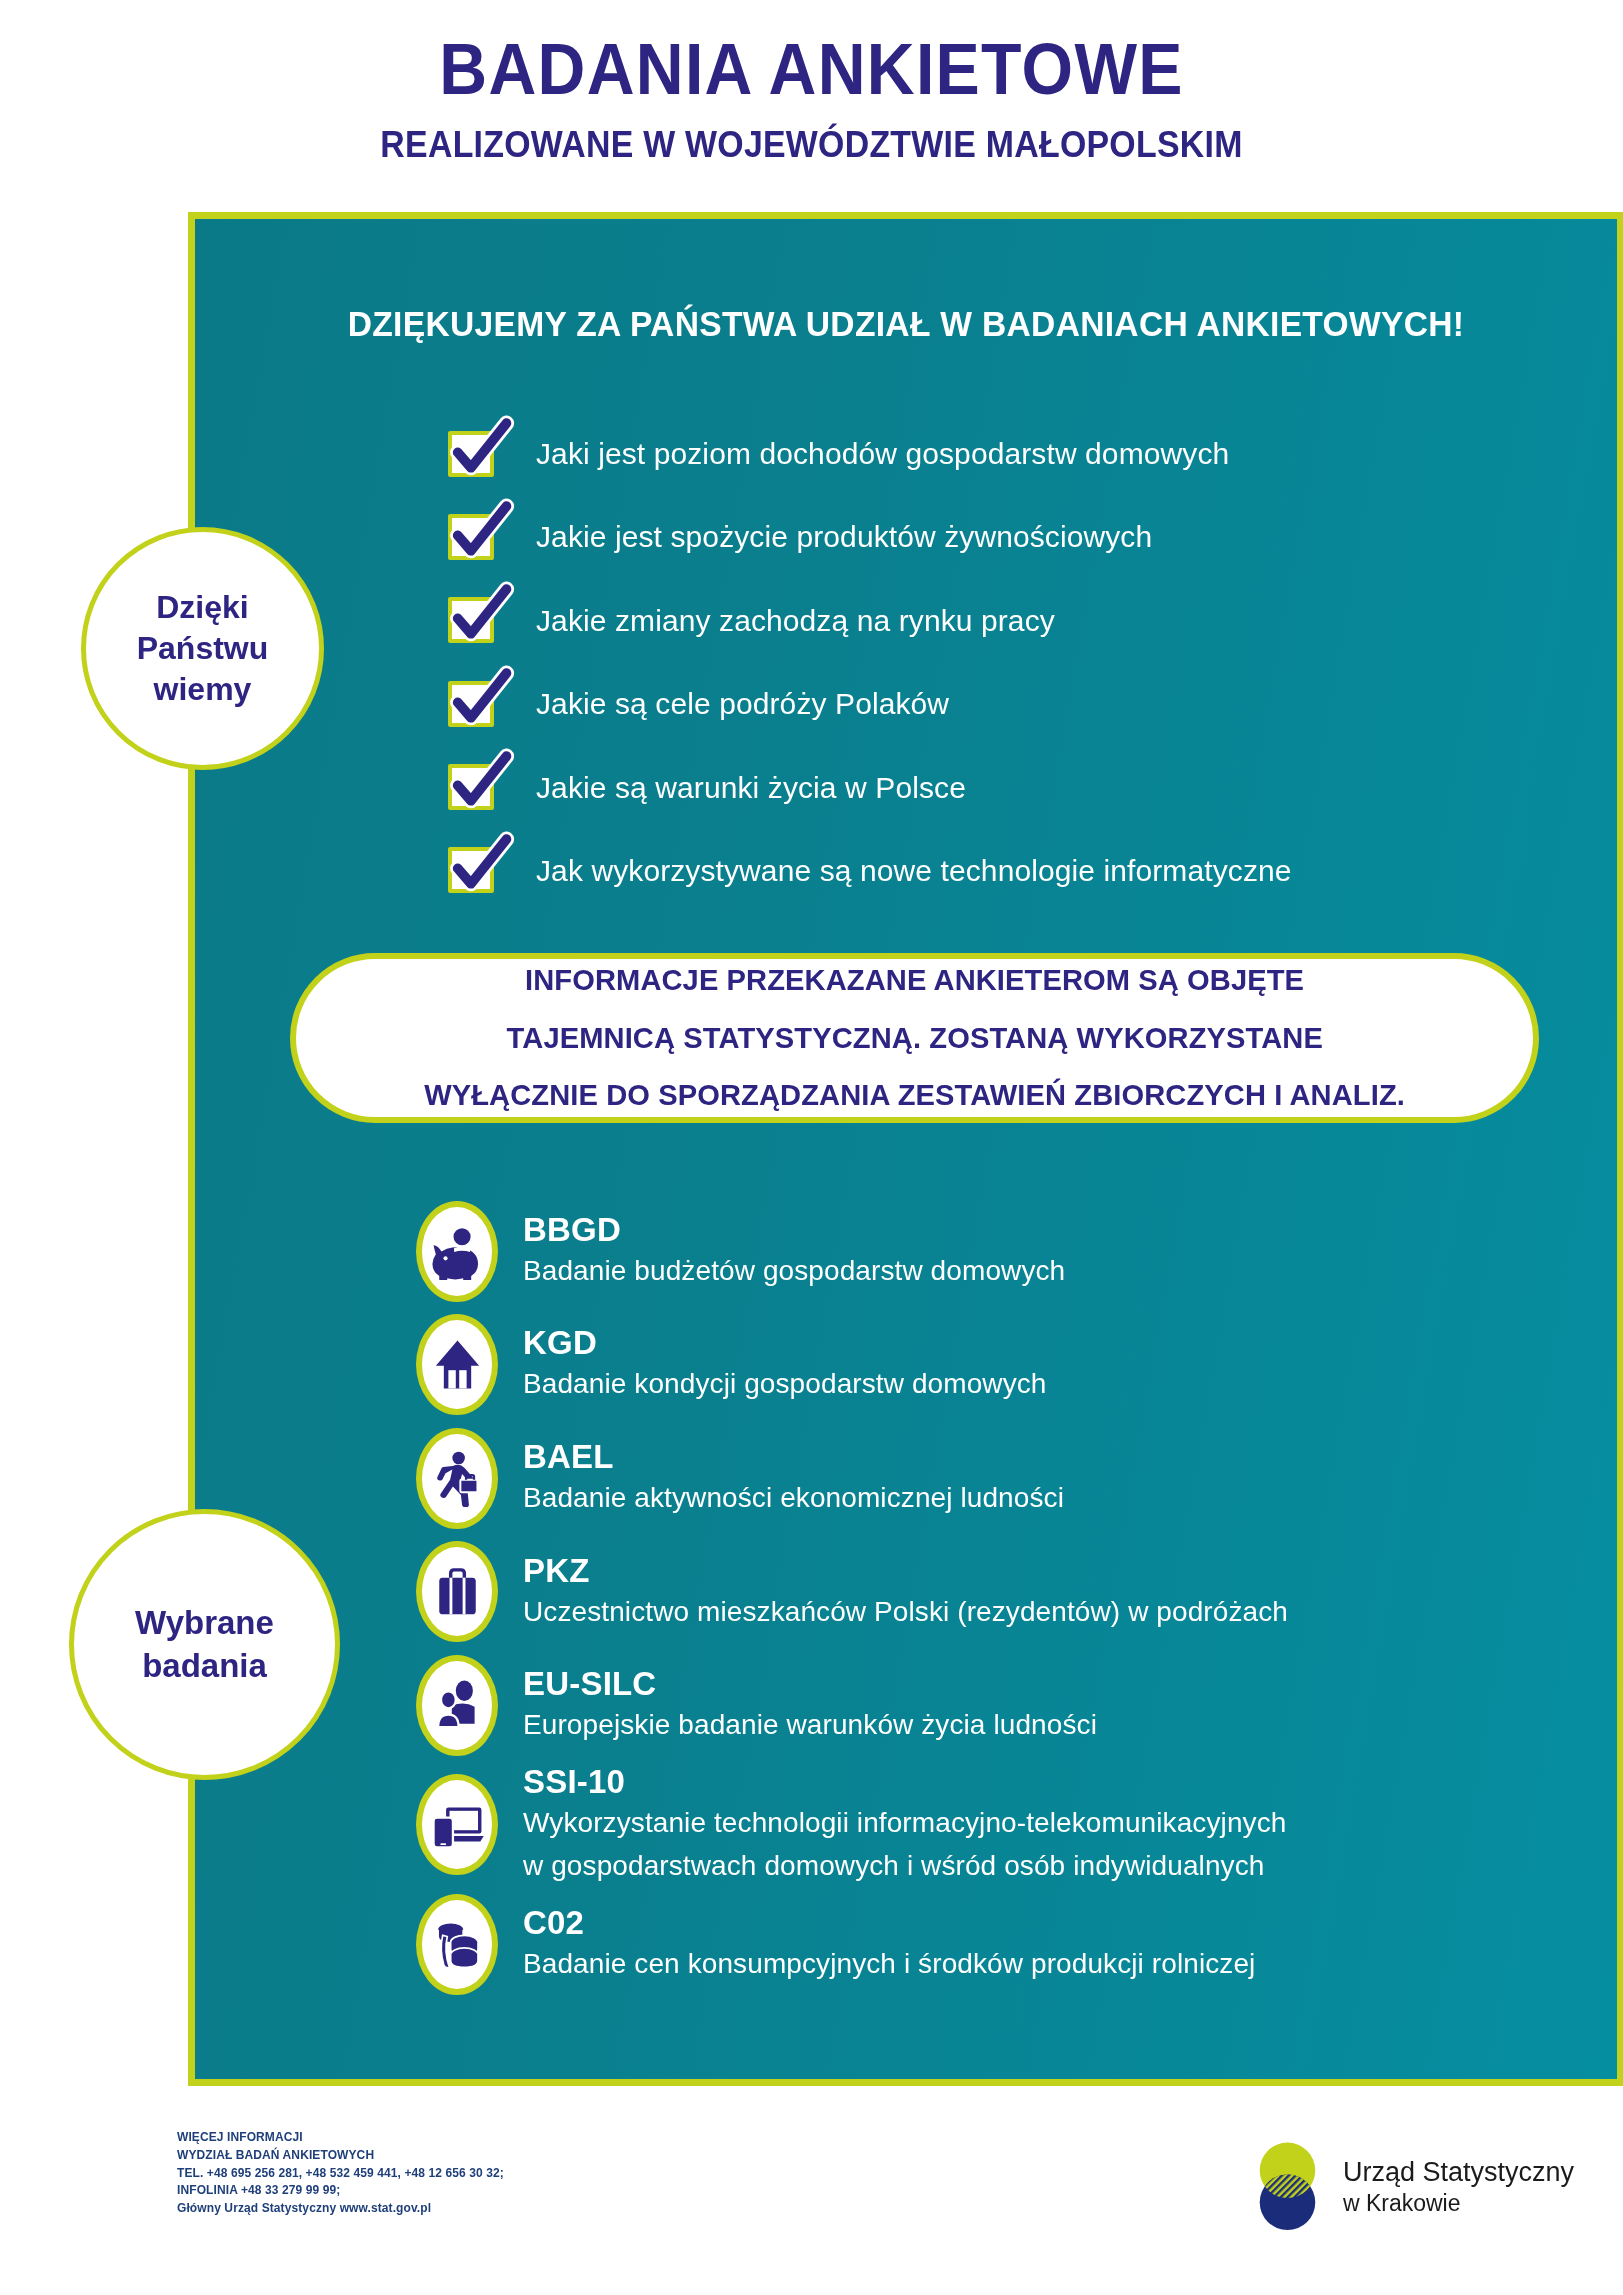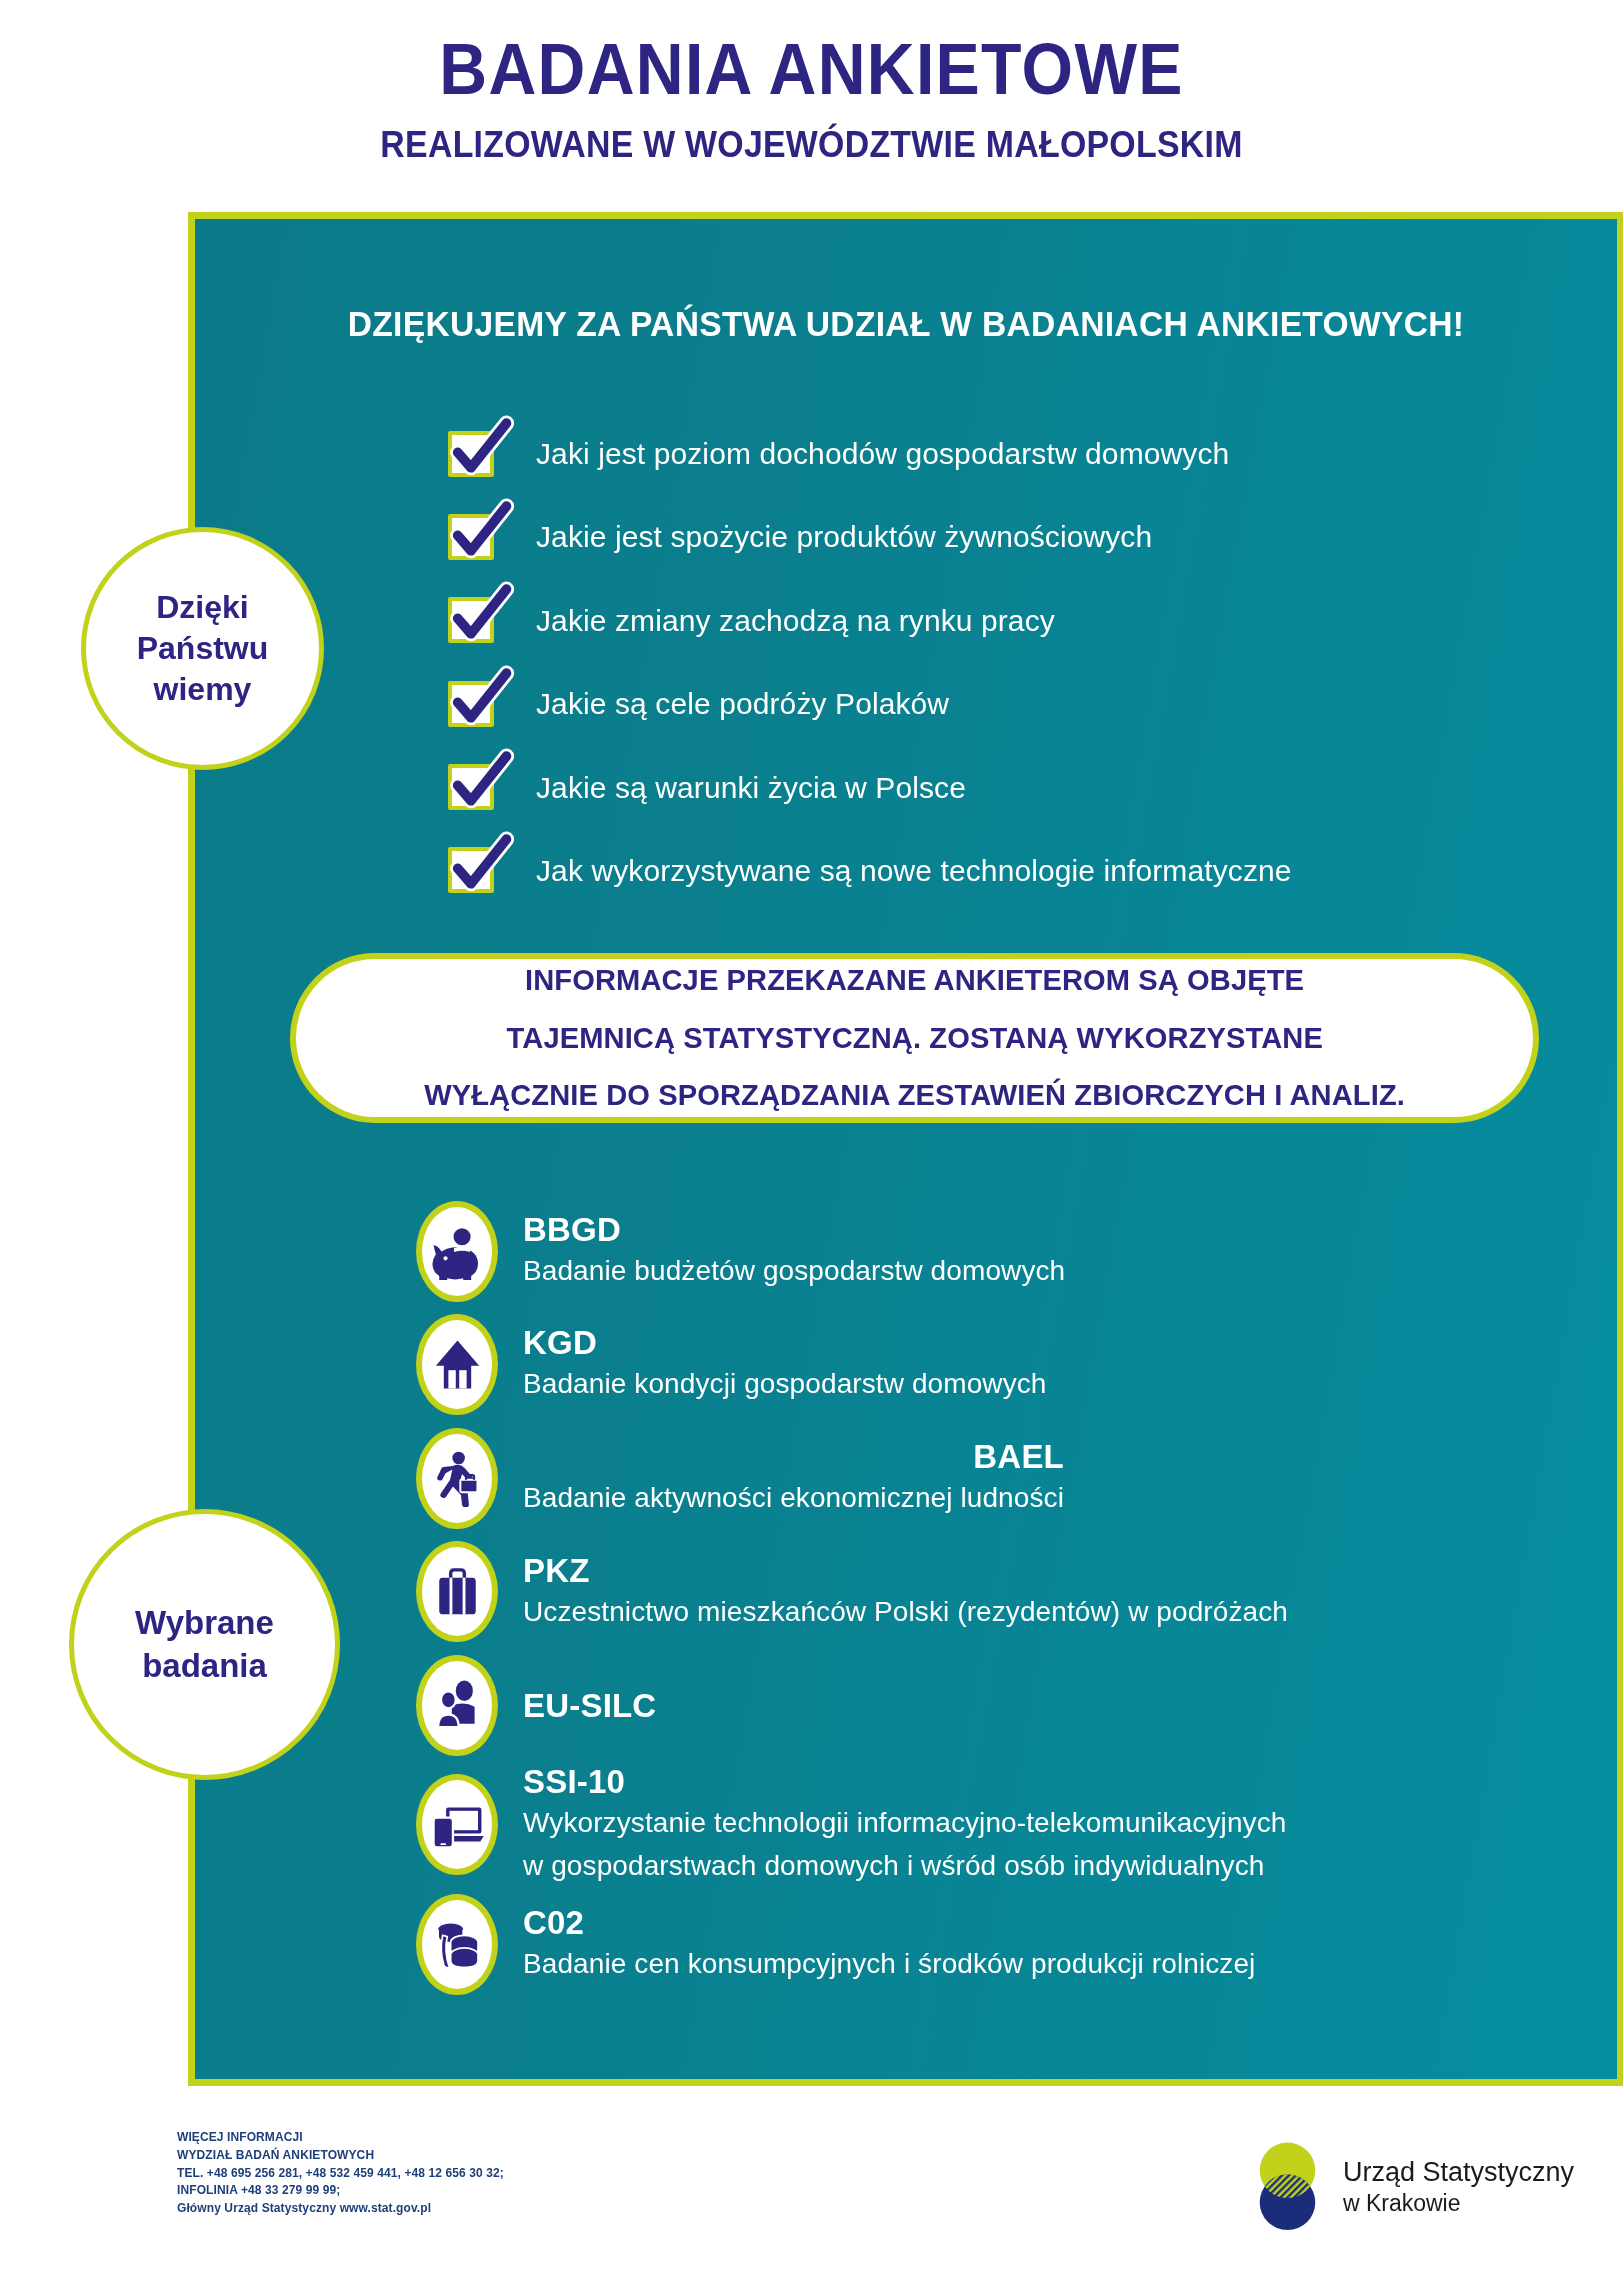--- a/index.html
+++ b/index.html
@@ -375,21 +375,21 @@
     <div class="survey-row">
       <span class="survey-icon">
         <svg viewBox="0 0 100 100" aria-hidden="true">
           <circle cx="52" cy="14" r="11" fill="#2e2482"></circle>
           <path d="M42 28 q12-5 20 3 l14 16 q3 4 -1 7 q-4 3 -7-1 l-10-11 l-4 15 l12 14 q2 2 2 5 l2 20 q0 5 -6 5 q-5 0 -6-5 l-2-17 l-14-15 l-12 18 q-3 4 -8 1 q-4-3 -1-7 l16-24 l4-18 l-12 7 l-5 10 q-2 4 -7 2 q-4-2 -2-6 l6-13 q1-3 4-4 z" fill="#2e2482"></path>
           <rect x="55" y="52" width="30" height="22" rx="2" fill="#2e2482" stroke="#ffffff" stroke-width="3.5"></rect>
           <path d="M65 52 l0-5 q0-3 3-3 l8 0 q3 0 3 3 l0 5" fill="none" stroke="#2e2482" stroke-width="4"></path>
         </svg>
       </span>
       <span class="survey-text">
-        <span class="survey-code" style="display: block; text-align: right;">BAEL</span>
+        <span class="survey-code" style="display: block;">BAEL</span>
         <span class="survey-desc" style="display: block;">Badanie aktywności ekonomicznej ludności</span>
       </span>
     </div>
 
     <div class="survey-row">
       <span class="survey-icon">
         <svg viewBox="0 0 100 100" aria-hidden="true">
           <path d="M38 26 l0-8 q0-6 6-6 l12 0 q6 0 6 6 l0 8" fill="none" stroke="#2e2482" stroke-width="6"></path>
           <rect x="18" y="26" width="64" height="64" rx="6" fill="#2e2482"></rect>
           <rect x="36" y="26" width="5" height="64" fill="#ffffff"></rect>
@@ -406,20 +406,21 @@
       <span class="survey-icon">
         <svg viewBox="0 0 100 100" aria-hidden="true">
           <ellipse cx="62" cy="24" rx="15" ry="18" fill="#2e2482"></ellipse>
           <path d="M40 50 q22-8 40 2 l0 30 l-40 0 z" fill="#2e2482"></path>
           <ellipse cx="34" cy="40" rx="13" ry="15" fill="#2e2482" stroke="#ffffff" stroke-width="4"></ellipse>
           <path d="M16 88 q0-22 18-22 q18 0 18 22 z" fill="#2e2482" stroke="#ffffff" stroke-width="4"></path>
         </svg>
       </span>
       <span class="survey-text">
         <span class="survey-code" style="display: block;">EU-SILC</span>
+        <span class="survey-desc" style="display: block;">Europejskie badanie warunków życia ludności</span>
       </span>
     </div>
 
     <div class="survey-row">
       <span class="survey-icon">
         <svg viewBox="0 0 100 100" aria-hidden="true">
           <rect x="30" y="20" width="62" height="46" rx="4" fill="#2e2482"></rect>
           <rect x="36" y="26" width="50" height="34" fill="#ffffff"></rect>
           <path d="M26 70 l70 0 l-6 10 l-58 0 z" fill="#2e2482"></path>
           <rect x="8" y="38" width="34" height="52" rx="6" fill="#2e2482" stroke="#ffffff" stroke-width="4"></rect>

